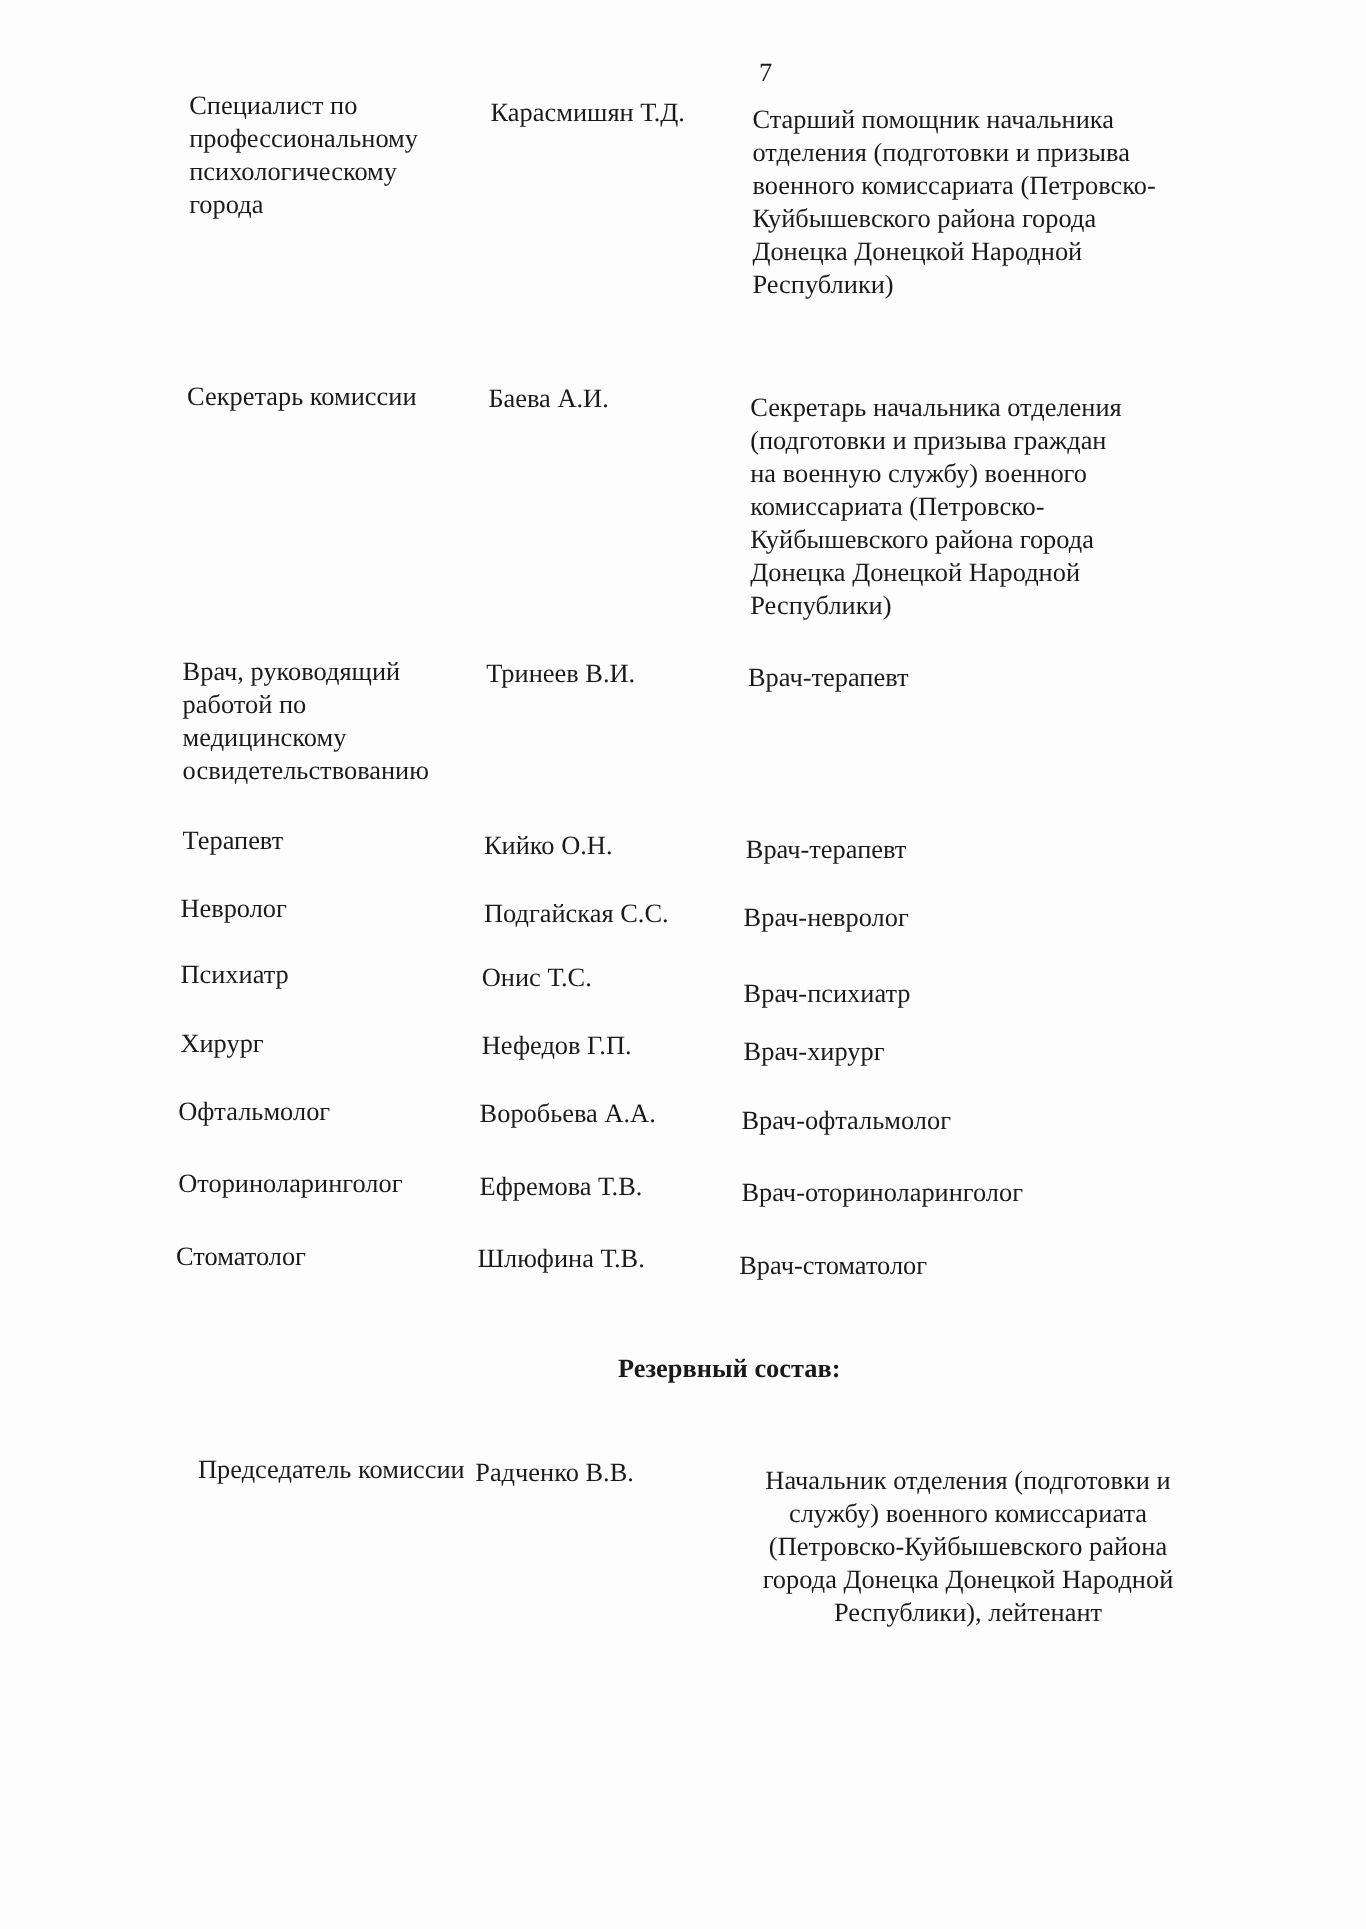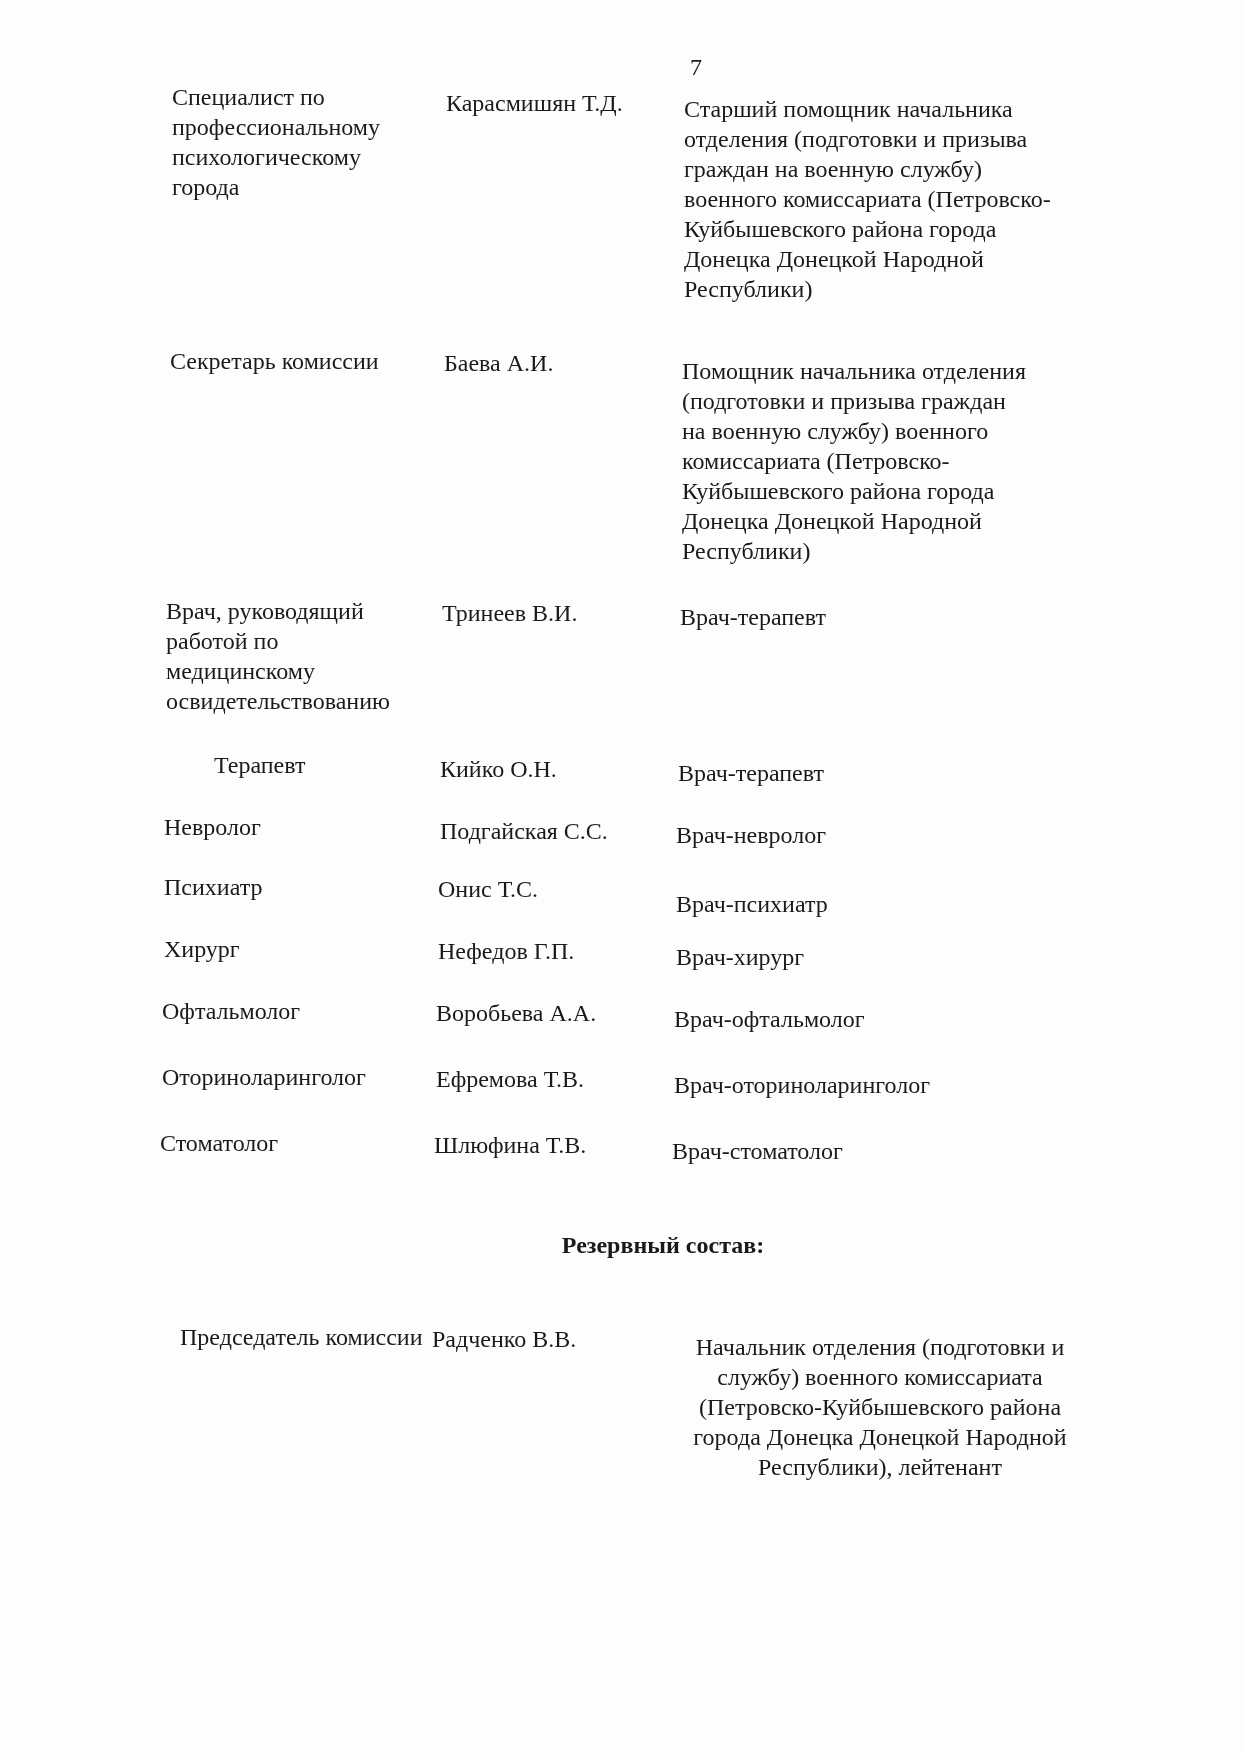--- a/index.html
+++ b/index.html
@@ -24,35 +24,34 @@
     <div class="c1" style="left:172px; top:0;">
       <span>Специалист по</span>
       <span>профессиональному</span>
       <span>психологическому</span>
       <span>города</span>
     </div>
     <div class="c2" style="left:446px; top:6px;">Карасмишян Т.Д.</div>
     <div class="c3" style="left:684px; top:12px;">
       <span>Старший помощник начальника</span>
       <span>отделения (подготовки и призыва</span>
-      <span>граждан на военную службу)</span>
       <span>военного комиссариата (Петровско-</span>
       <span>Куйбышевского района города</span>
       <span>Донецка Донецкой Народной</span>
       <span>Республики)</span>
     </div>
   </div>
 
   <div class="row" style="top:346px;">
     <div class="c1" style="left:170px; top:0;">
       <span>Секретарь комиссии</span>
     </div>
     <div class="c2" style="left:444px; top:2px;">Баева А.И.</div>
     <div class="c3" style="left:682px; top:10px;">
-      <span>Помощник начальника отделения</span>
+      <span>Секретарь начальника отделения</span>
       <span>(подготовки и призыва граждан</span>
       <span>на военную службу) военного</span>
       <span>комиссариата (Петровско-</span>
       <span>Куйбышевского района города</span>
       <span>Донецка Донецкой Народной</span>
       <span>Республики)</span>
     </div>
   </div>
 
   <div class="row" style="top:596px;">
@@ -62,21 +61,21 @@
       <span>медицинскому</span>
       <span>освидетельствованию</span>
     </div>
     <div class="c2" style="left:442px; top:2px;">Тринеев В.И.</div>
     <div class="c3" style="left:680px; top:6px;">
       <span>Врач-терапевт</span>
     </div>
   </div>
 
   <div class="row" style="top:750px;">
-    <div class="c1" style="left:166px; top:0;margin-left:48px;">
+    <div class="c1" style="left:166px; top:0;">
       <span>Терапевт</span>
     </div>
     <div class="c2" style="left:440px; top:4px;">Кийко О.Н.</div>
     <div class="c3" style="left:678px; top:8px;">
       <span>Врач-терапевт</span>
     </div>
   </div>
 
   <div class="row" style="top:812px;">
     <div class="c1" style="left:164px; top:0;">

